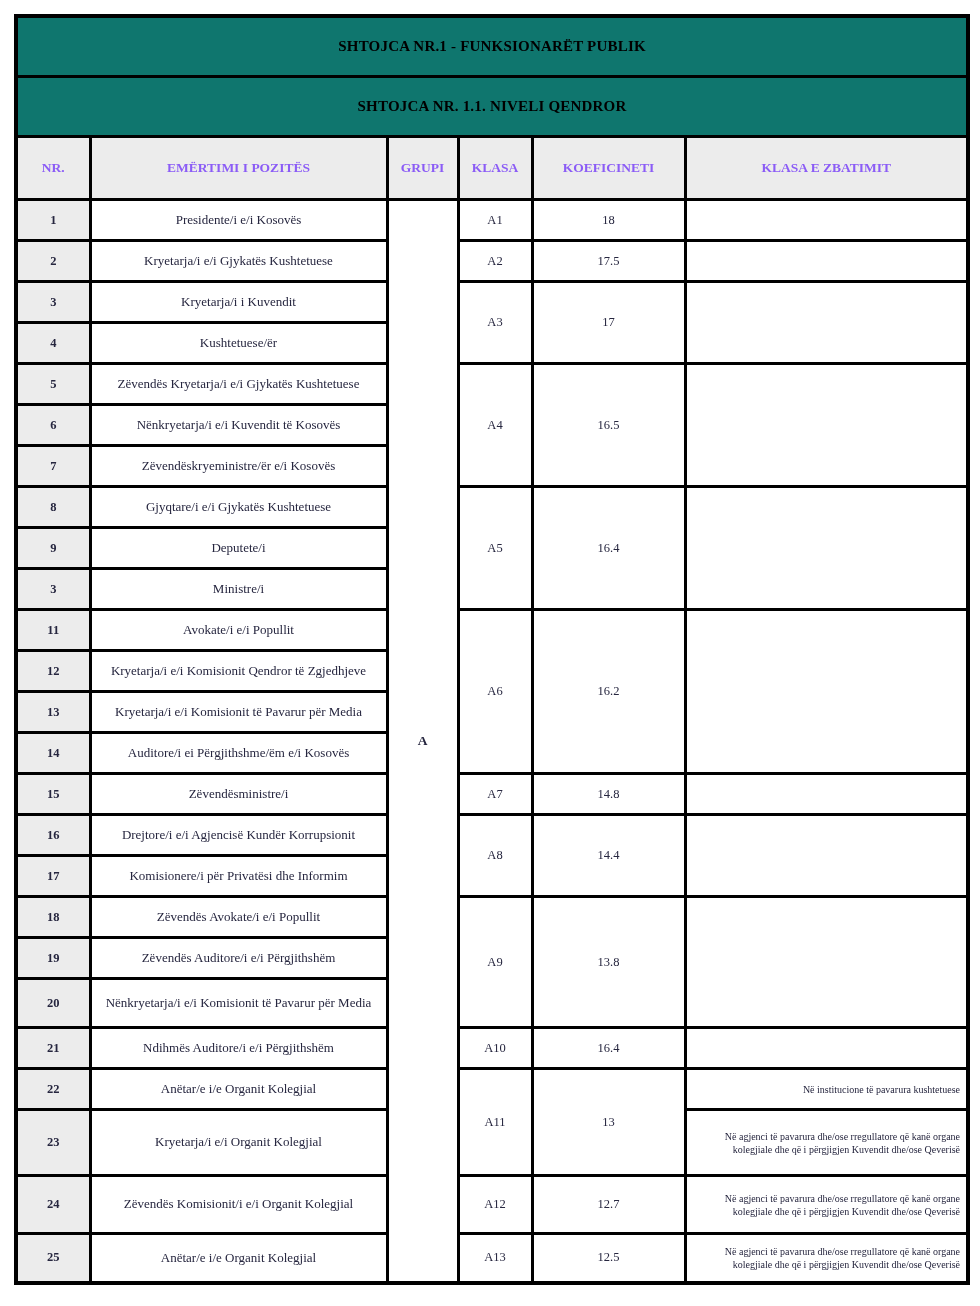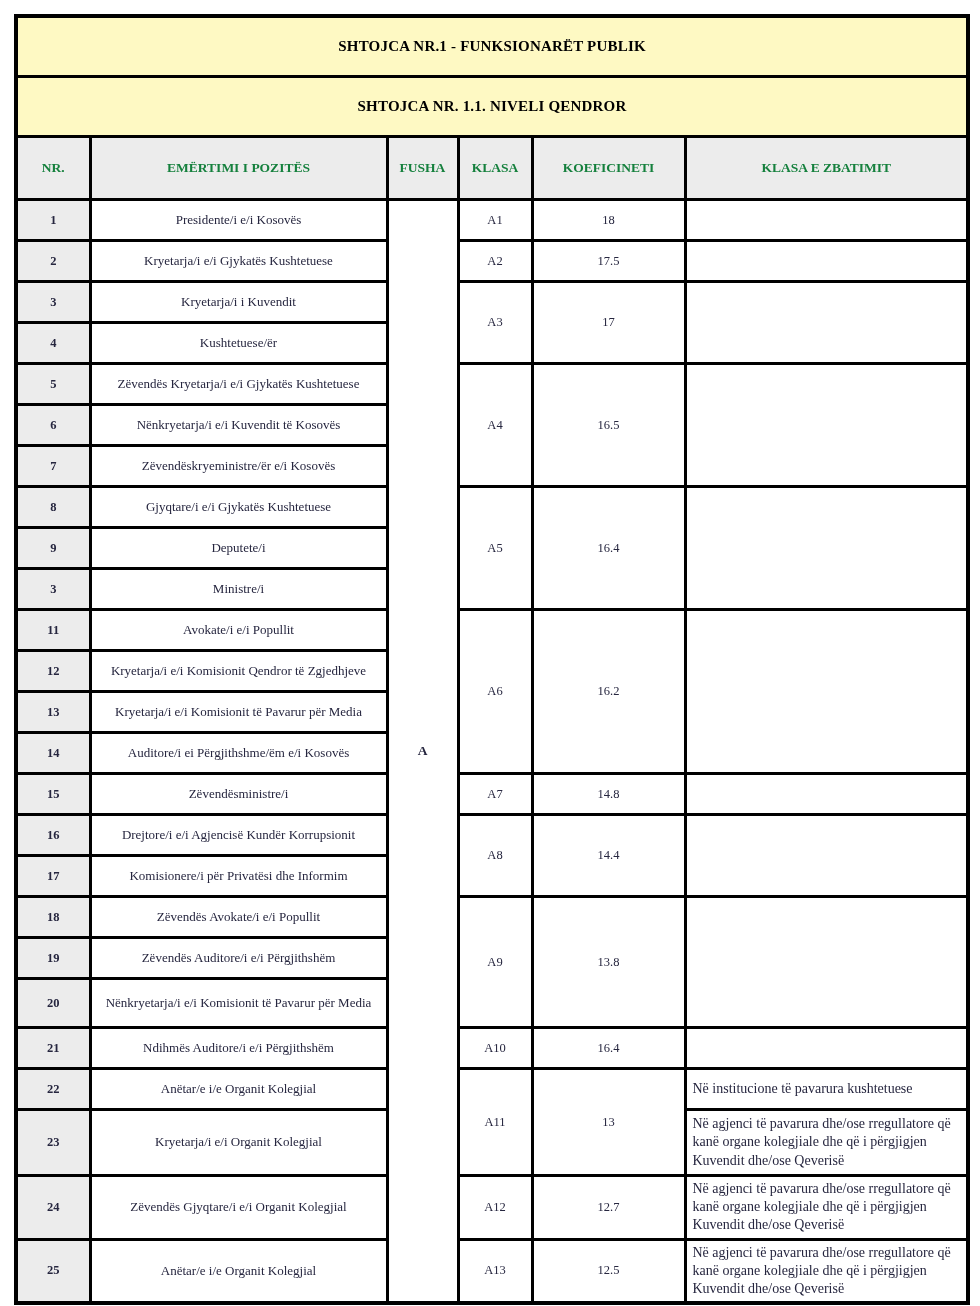--- a/index.html
+++ b/index.html
@@ -31,31 +31,31 @@
   
   col.c-nr      { width: 74px; }
   col.c-name    { width: 297px; }
   col.c-grupi   { width: 71px; }
   col.c-klasa   { width: 74px; }
   col.c-koef    { width: 153px; }
   col.c-fusha   { width: 283px; }
 
   tr.title-row th {
     height: 55px;
-    background: #fef9c3;
+    background: #0f766e;
     color: #000000;
     font-size: 15px;
     font-weight: bold;
     text-align: center;
     letter-spacing: 0.2px;
   }
   tr.head-row th {
     height: 56px;
     background: #ececec;
-    color: #15803d;
+    color: #8b5cf6;
     font-size: 13.5px;
     font-weight: bold;
     text-align: center;
     padding: 2px;
   }
   tbody tr { height: 41px; }
   
   tbody tr:nth-child(20) { height: 49px; }
   tbody tr:nth-child(23) { height: 66px; }
   tbody tr:nth-child(24) { height: 58px; }
@@ -81,22 +81,22 @@
   td.grupi-cell {
     text-align: center;
     font-weight: bold;
     font-size: 13.5px;
   }
   td.klasa-cell, td.koef-cell {
     text-align: center;
     font-size: 12.5px;
   }
   td.fusha-cell {
-    text-align: left;
-    font-size: 14px;
+    text-align: right;
+    font-size: 10px;
     padding: 3px 6px;
     line-height: 1.3;
   }
 </style>
 </head>
 <body>
 
 <div class="page">
   <table class="doc-table">
     <colgroup>
@@ -110,21 +110,21 @@
     <thead>
       <tr class="title-row">
         <th colspan="6">SHTOJCA NR.1 - FUNKSIONARËT PUBLIK</th>
       </tr>
       <tr class="title-row">
         <th colspan="6">SHTOJCA NR. 1.1. NIVELI QENDROR</th>
       </tr>
       <tr class="head-row">
         <th>NR.</th>
         <th>EMËRTIMI I POZITËS</th>
-        <th>FUSHA</th>
+        <th>GRUPI</th>
         <th>KLASA</th>
         <th>KOEFICINETI</th>
         <th>KLASA E ZBATIMIT</th>
       </tr>
     </thead>
     <tbody id="table-body">
         <tr>
           <td class="nr-cell">1</td>
           <td class="name-cell">Presidente/i e/i Kosovës</td>
           <td class="grupi-cell" rowspan="25">A</td>
@@ -246,21 +246,21 @@
           <td class="koef-cell" rowspan="2">13</td>
           <td class="fusha-cell">Në institucione të pavarura kushtetuese</td>
         </tr>
         <tr>
           <td class="nr-cell">23</td>
           <td class="name-cell">Kryetarja/i e/i Organit Kolegjial</td>
           <td class="fusha-cell">Në agjenci të pavarura dhe/ose rregullatore që kanë organe kolegjiale dhe që i përgjigjen Kuvendit dhe/ose Qeverisë</td>
         </tr>
         <tr>
           <td class="nr-cell">24</td>
-          <td class="name-cell">Zëvendës Gjyqtare/i e/i Organit Kolegjial</td>
+          <td class="name-cell">Zëvendës Komisionit/i e/i Organit Kolegjial</td>
           <td class="klasa-cell">A12</td>
           <td class="koef-cell">12.7</td>
           <td class="fusha-cell">Në agjenci të pavarura dhe/ose rregullatore që kanë organe kolegjiale dhe që i përgjigjen Kuvendit dhe/ose Qeverisë</td>
         </tr>
         <tr>
           <td class="nr-cell">25</td>
           <td class="name-cell">Anëtar/e i/e Organit Kolegjial</td>
           <td class="klasa-cell">A13</td>
           <td class="koef-cell">12.5</td>
           <td class="fusha-cell">Në agjenci të pavarura dhe/ose rregullatore që kanë organe kolegjiale dhe që i përgjigjen Kuvendit dhe/ose Qeverisë</td>

